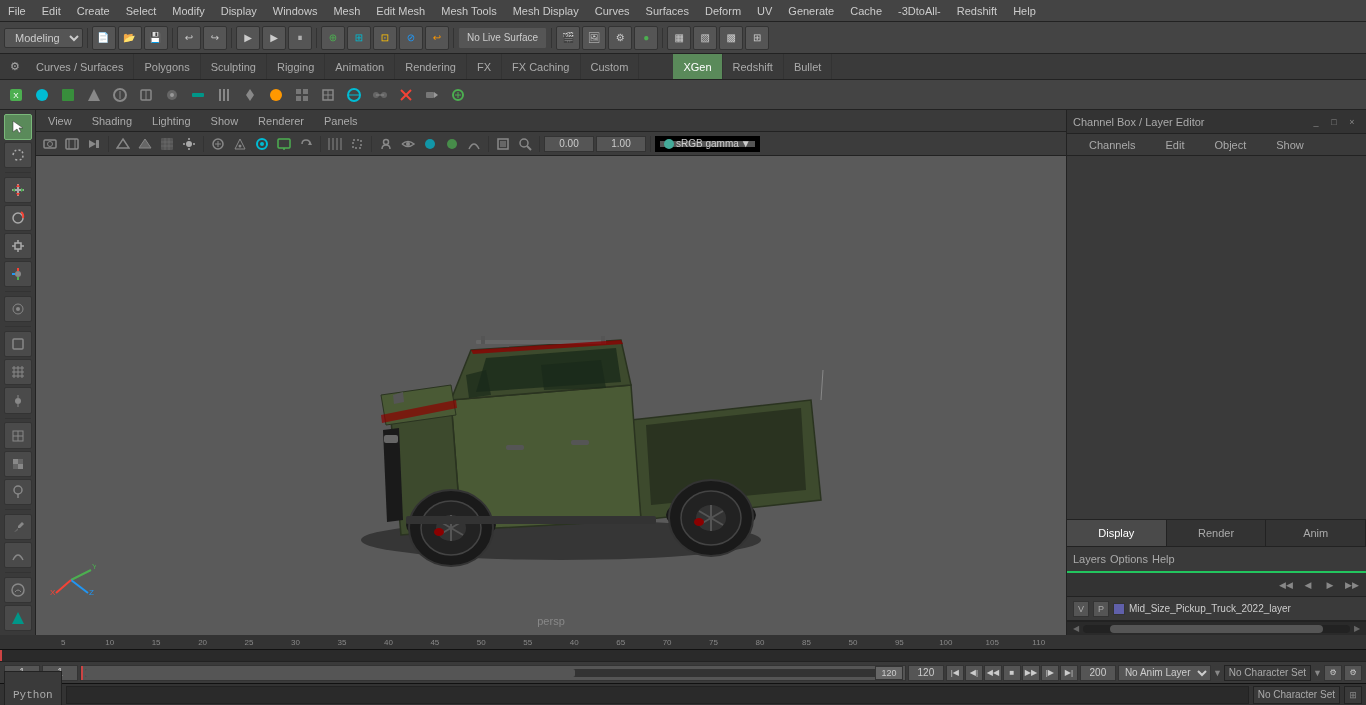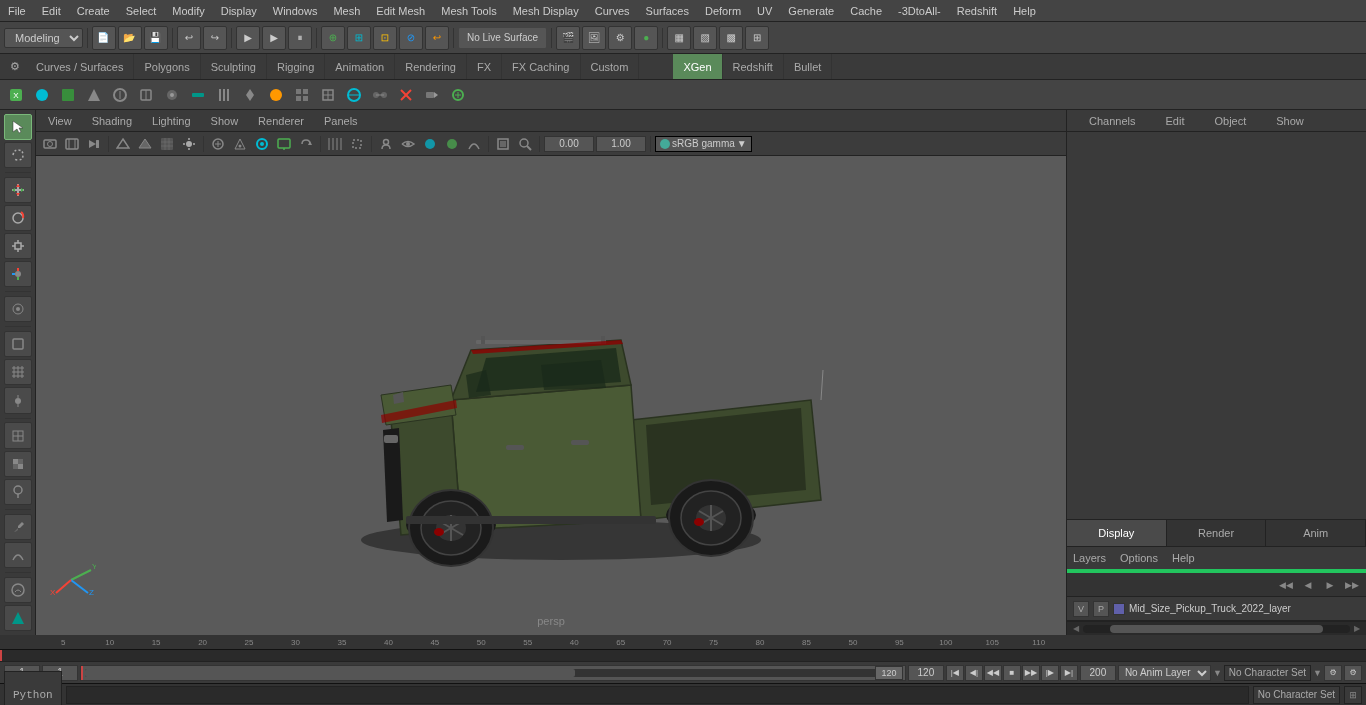--- a/index.html
+++ b/index.html
@@ -219,21 +219,21 @@
       color: #ccc;
       font-size: 10px;
       text-align: center;
       display: flex;
       align-items: center;
       justify-content: center;
     }
     .vp-color-space {
       height: 16px;
       background: #555;
-      border: 1px solid #000000;
+      border: 5px solid #000000;
       color: #ccc;
       font-size: 10px;
       padding: 0 4px;
       display: flex;
       align-items: center;
       gap: 2px;
     }
 
     #viewport {
       flex: 1;
@@ -341,22 +341,22 @@
       background: #4a4a4a;
       color: #fff;
     }
 
     #layers-section {
       height: 26px;
       background: #3a3a3a;
       display: flex;
       align-items: center;
       padding: 0 6px;
-      gap: 14px;
-      border-bottom: 4px solid #22c55e;
+      gap: 4px;
+      border-bottom: 2px solid #22c55e;
     }
     .layers-item {
       font-size: 11px;
       color: #aaa;
       cursor: pointer;
     }
 
     #layer-controls {
       height: 24px;
       background: #333;
@@ -1161,20 +1161,28 @@
           <text x="4" y="40" fill="#f44336" font-size="8">X</text>
         </svg>
       </div>
 
       <div id="viewport-label">persp</div>
     </div>
   </div>
 
   <div id="right-panel">
 
+    <div id="right-panel-header">
+      <div id="right-panel-title">Channel Box / Layer Editor</div>
+      <div id="right-panel-controls">
+        <div class="panel-ctrl-btn">_</div>
+        <div class="panel-ctrl-btn">□</div>
+        <div class="panel-ctrl-btn">×</div>
+      </div>
+    </div>
 
     <div id="channel-tabs">
       <div class="channel-tab">Channels</div>
       <div class="channel-tab">Edit</div>
       <div class="channel-tab">Object</div>
       <div class="channel-tab">Show</div>
     </div>
 
     <div id="channel-content" style="flex:1; background:#3a3a3a;"></div>
 

